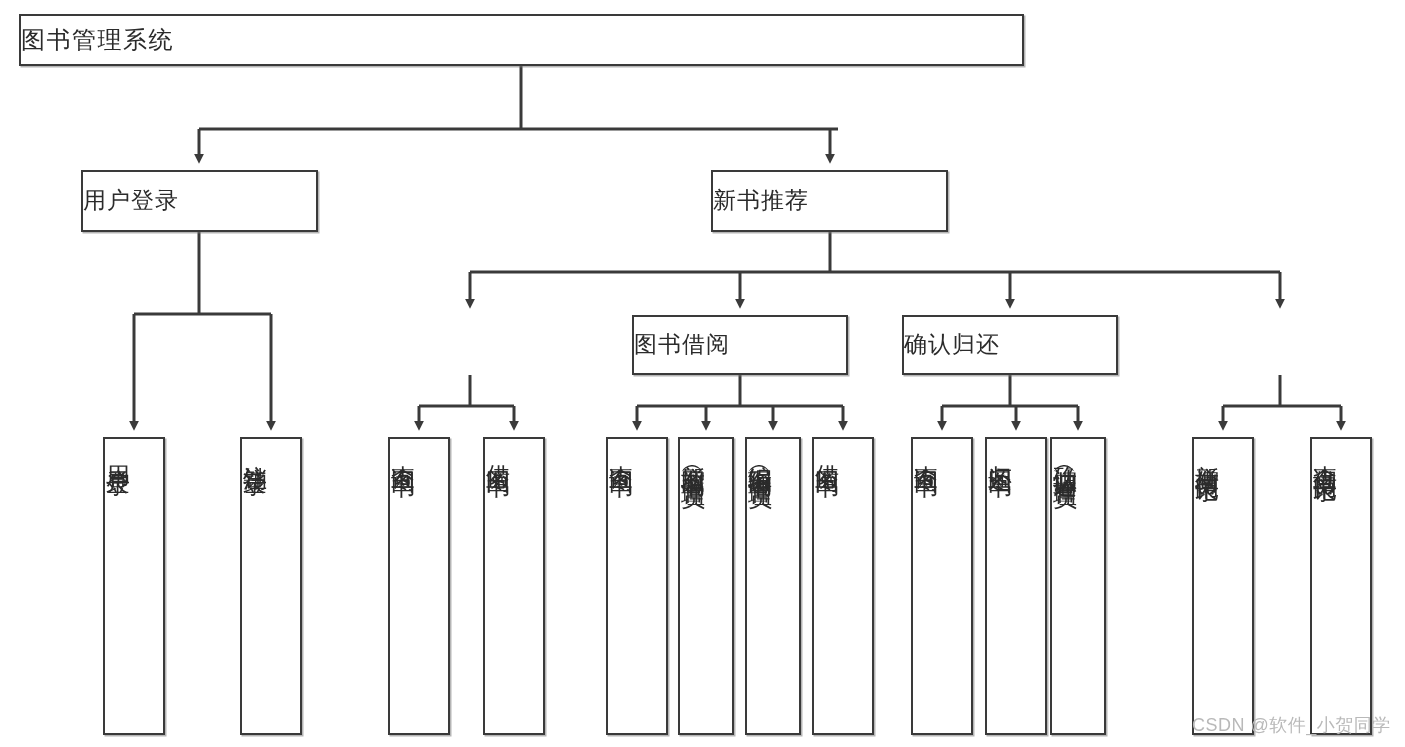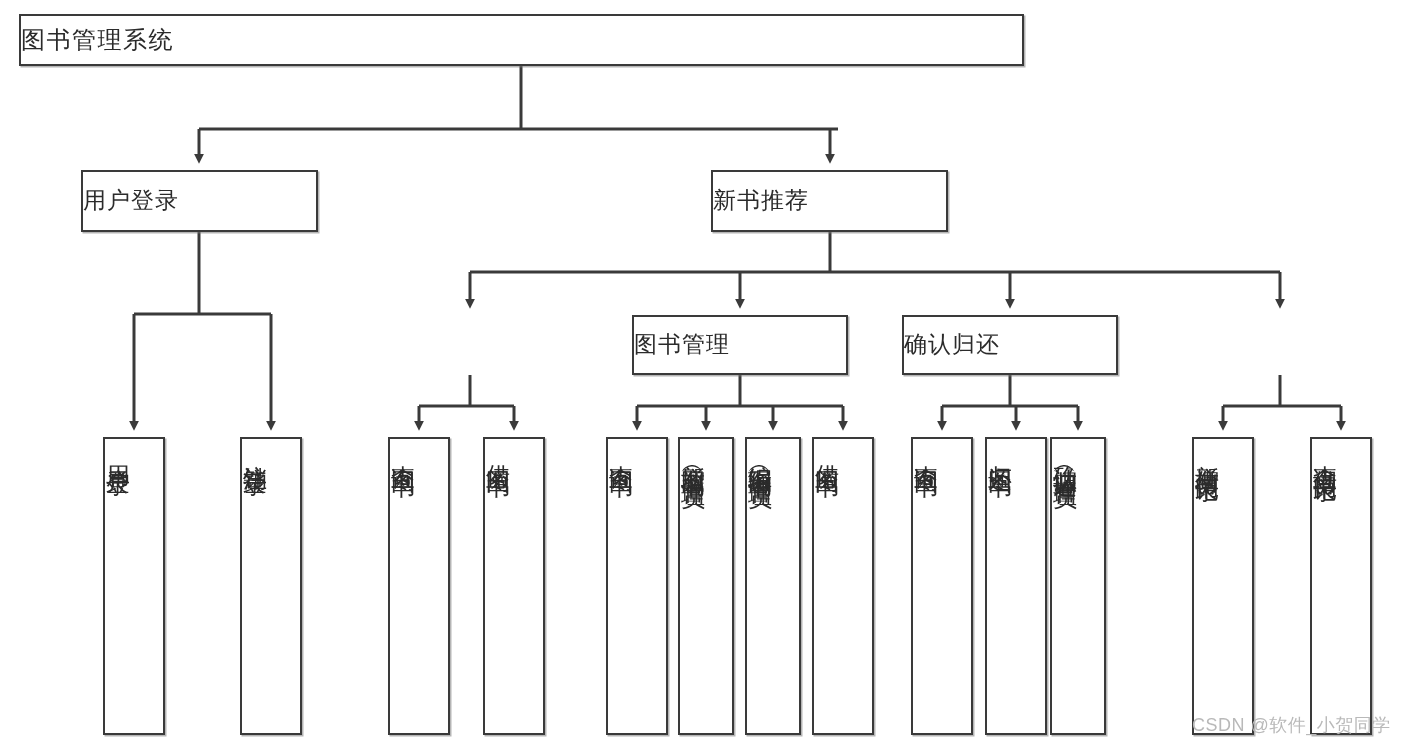--- a/index.html
+++ b/index.html
@@ -113,21 +113,21 @@
   </div>
 
   <div class="node h-node" style="left:81px;top:170px;width:237px;height:62px;">
     <span class="lbl">用户登录</span>
   </div>
   <div class="node h-node" style="left:711px;top:170px;width:237px;height:62px;">
     <span class="lbl">新书推荐</span>
   </div>
 
   <div class="node h-node" style="left:632px;top:315px;width:216px;height:60px;">
-    <span class="lbl">图书管理</span>
+    <span class="lbl">图书借阅</span>
   </div>
   <div class="node h-node" style="left:902px;top:315px;width:216px;height:60px;">
     <span class="lbl">确认归还</span>
   </div>
 
   <div class="node v-node" style="left:103px;top:437px;width:62px;height:298px;">
     <span class="lbl">用户登录</span>
   </div>
   <div class="node v-node" style="left:240px;top:437px;width:62px;height:298px;">
     <span class="lbl">注销登录</span>

